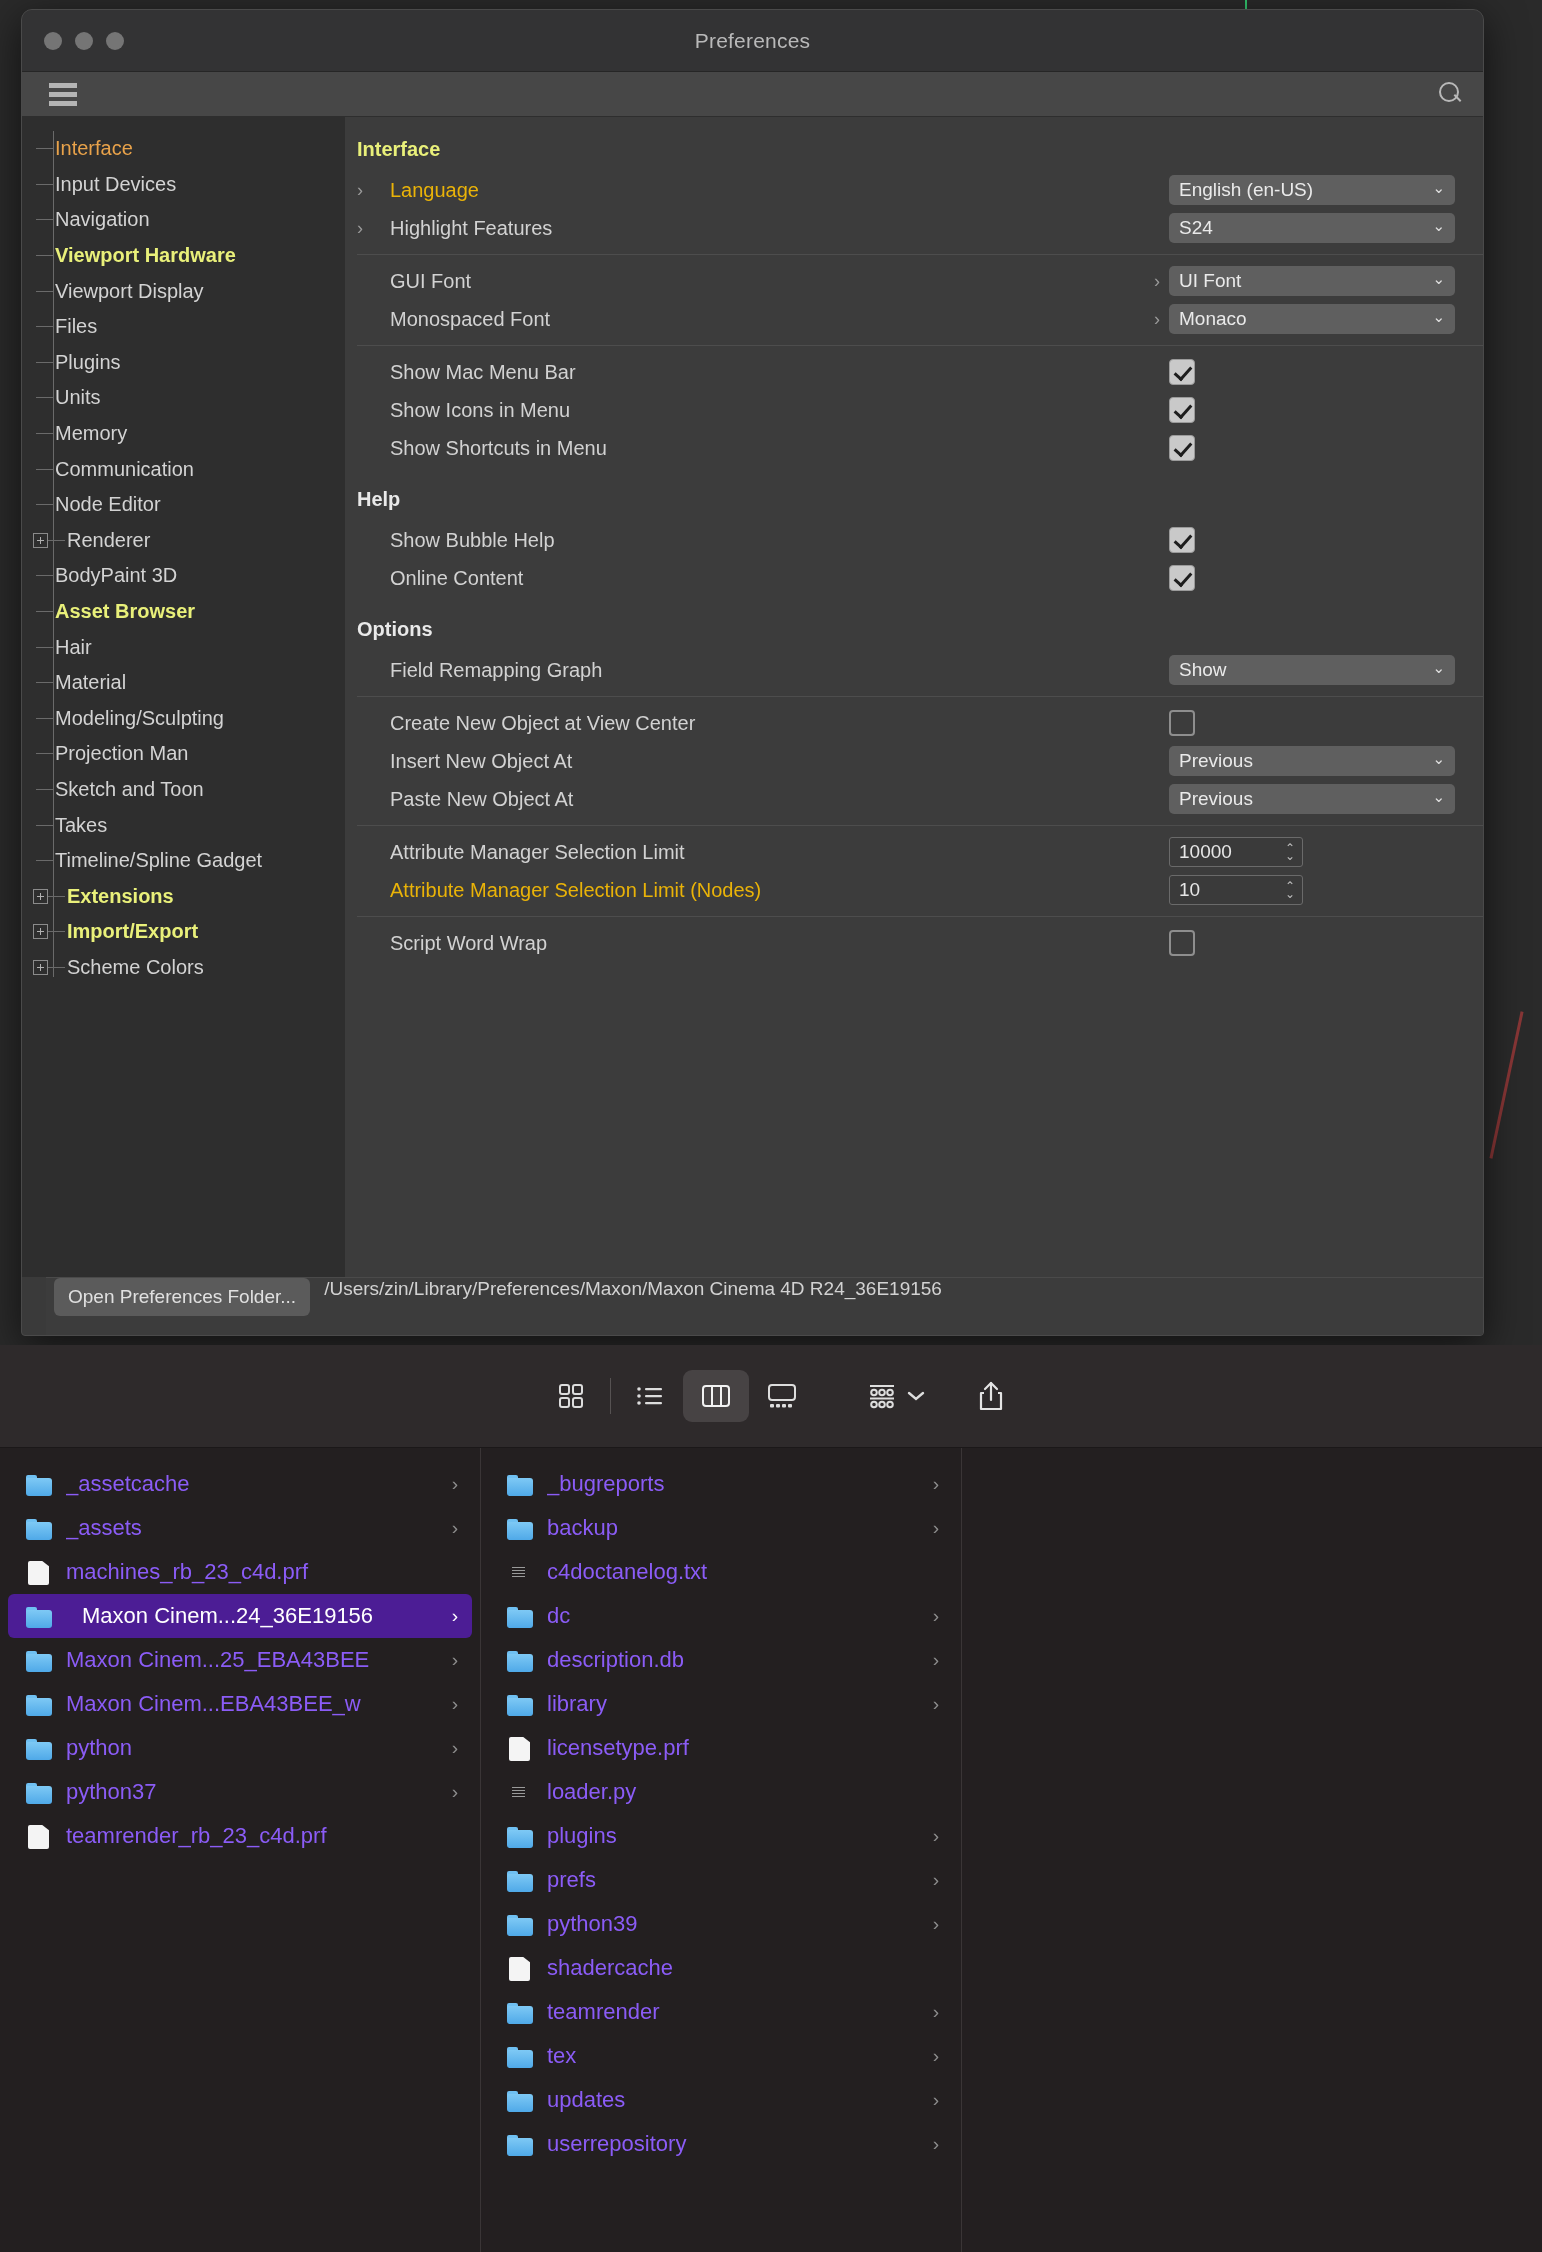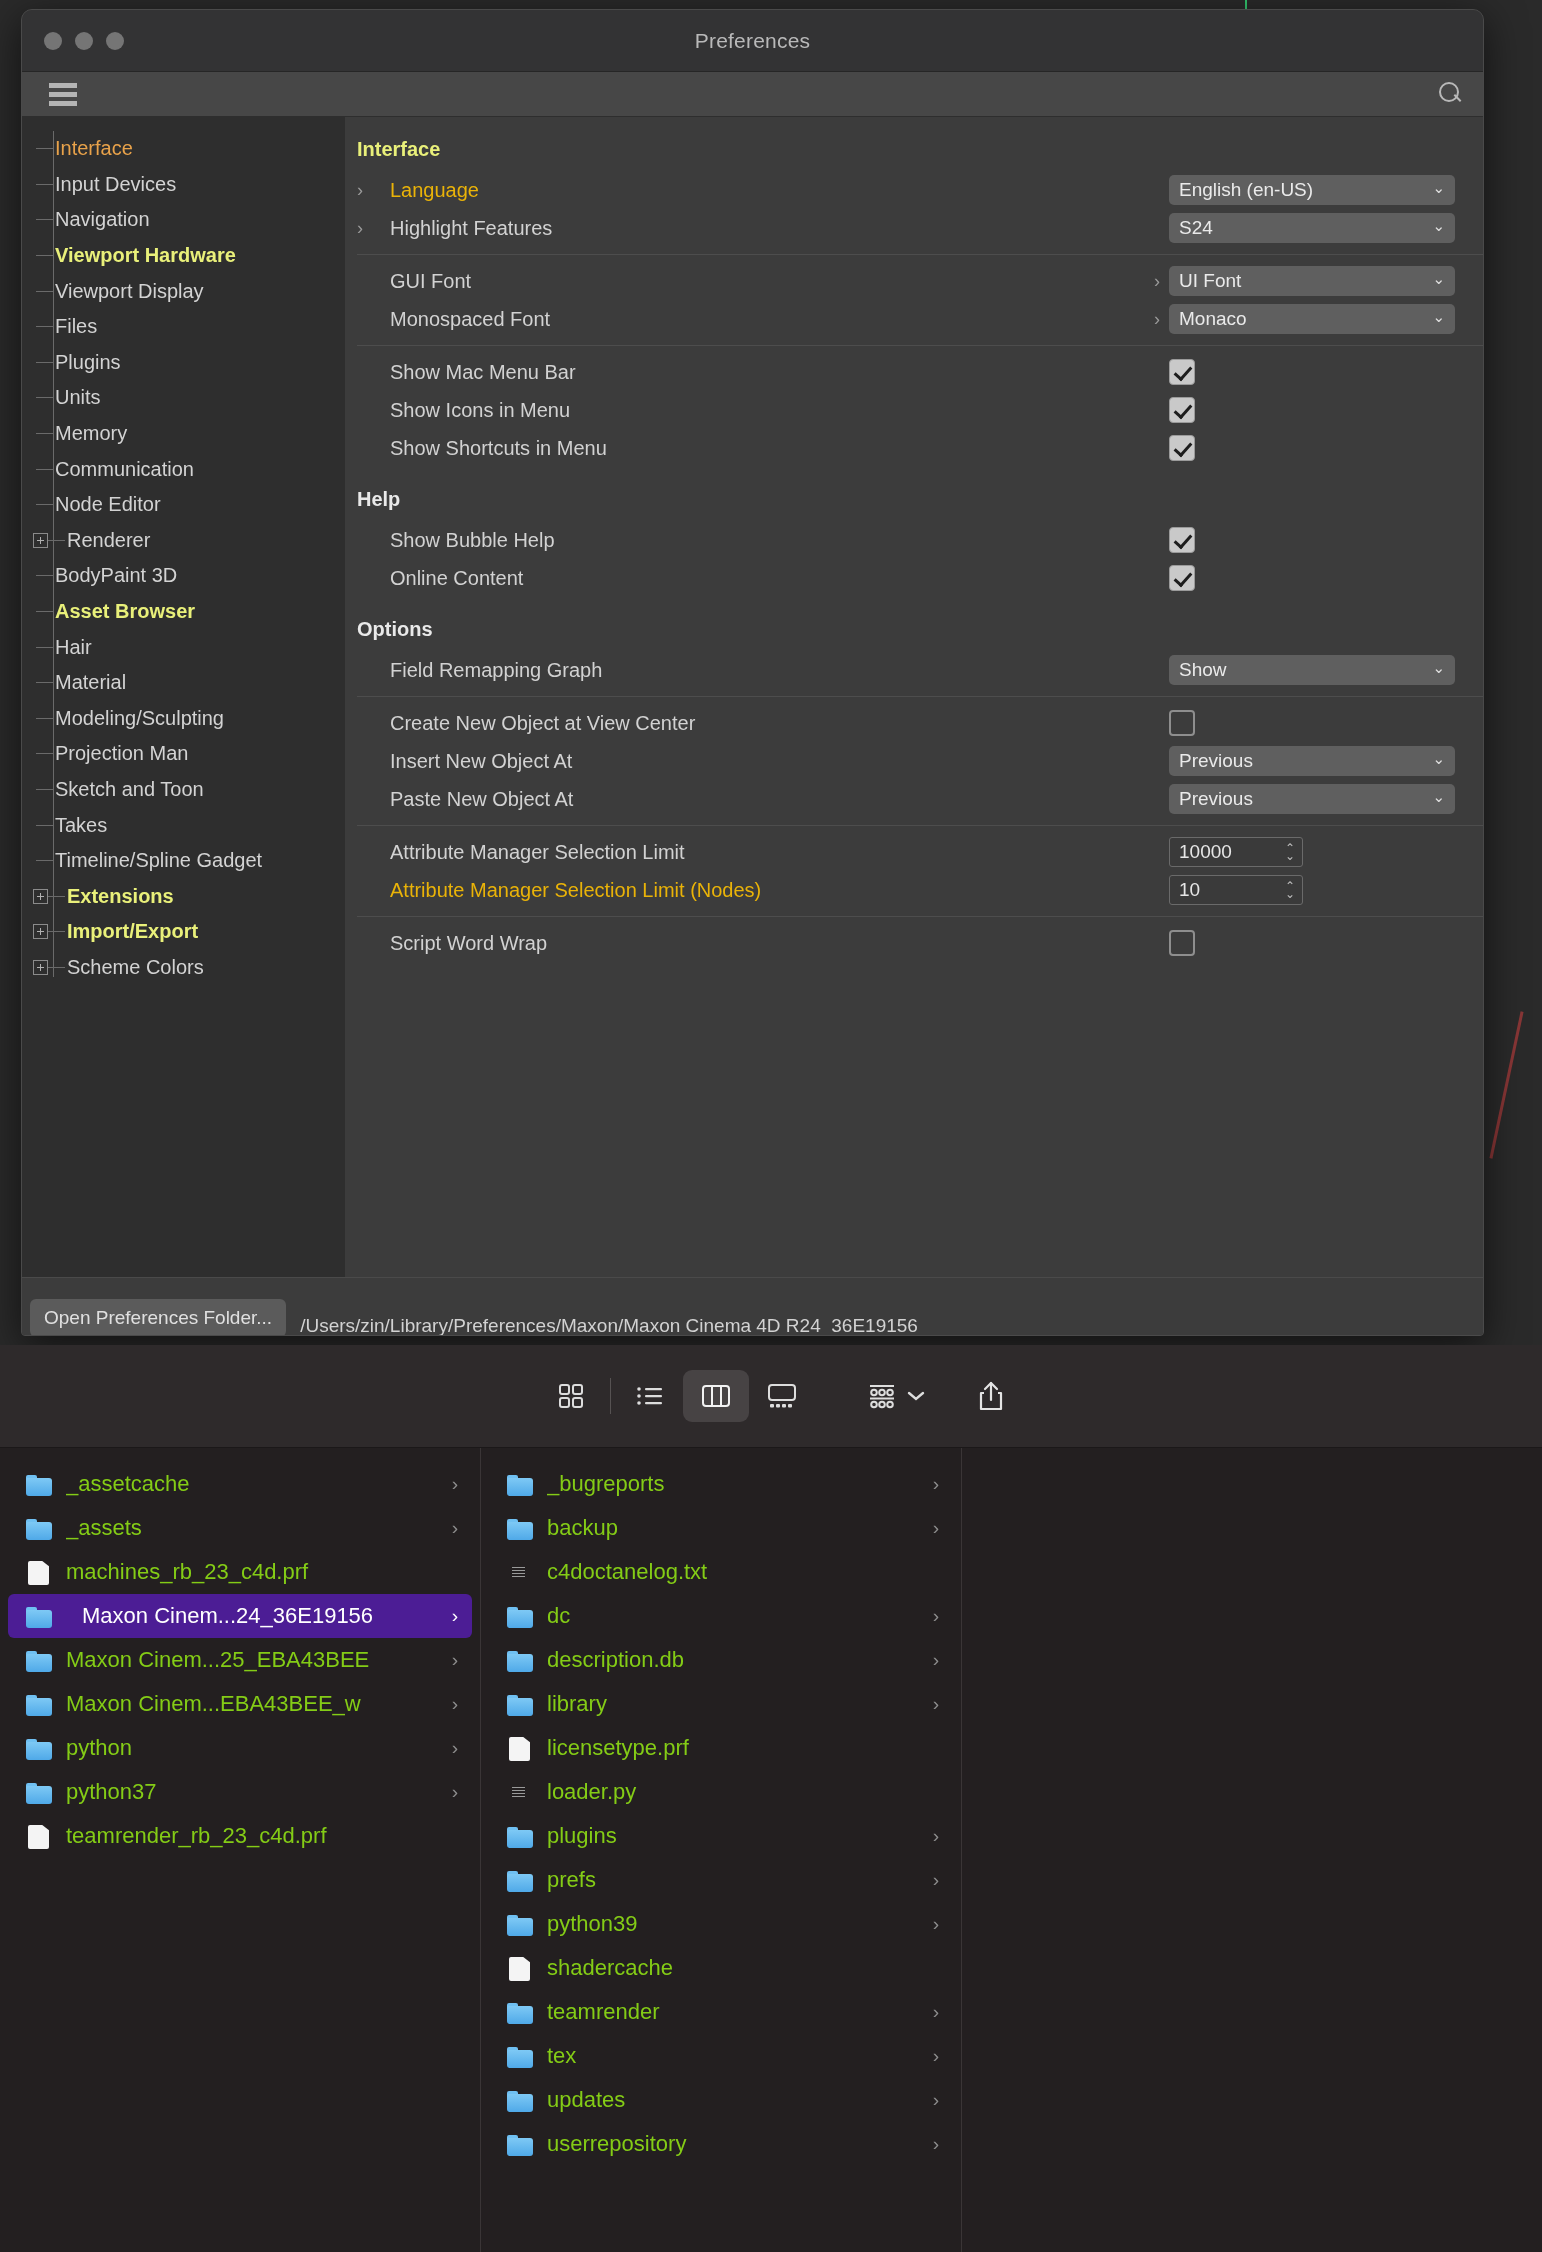--- a/index.html
+++ b/index.html
@@ -160,22 +160,23 @@
     color: #e6e6e6; font-size: 19px; padding-left: 9px;
   }
   .spin .arrows {
     position: absolute; right: 7px; top: 50%; transform: translateY(-50%);
     display: flex; flex-direction: column; line-height: 8px;
     color: #bcbcbc; font-size: 12px;
   }
 
   .prefs-footer {
     height: 60px; background: #3c3c3c;
-    display: flex; align-items: flex-end; padding-left: 8px;
+    display: flex; align-items: flex-start; padding-left: 8px;
     border-top: 1px solid #4a4a4a;
+    margin-left: 24px;
   }
   .footer-btn {
     background: #5b5b5b; border: none; border-radius: 6px;
     color: #e0e0e0; font-size: 19px; padding: 8px 14px;
     font-family: "Liberation Sans", sans-serif; cursor: pointer;
   }
   .footer-path { font-size: 19px; color: #d2d2d2; margin-left: 14px; white-space: nowrap; }
 
   
   .finder {
@@ -205,21 +206,21 @@
     padding-top: 14px; overflow: hidden;
   }
   .fcol.third { width: 580px; border-right: none; }
   .frow {
     display: flex; align-items: center; height: 44px;
     padding: 0 14px 0 18px; margin: 0 8px; border-radius: 6px;
     cursor: pointer;
   }
   .frow.selected { background: #4c1d95; gap: 16px; }
   .frow .fname {
-    flex: 1; font-size: 22px; color: #84cc16; margin-left: 13px;
+    flex: 1; font-size: 22px; color: #8b5cf6; margin-left: 13px;
     white-space: nowrap; overflow: hidden; text-overflow: ellipsis;
   }
   .frow.selected .fname { color: #ffffff; }
   .frow .farrow { color: #8d8d8d; font-size: 19px; }
   .frow.selected .farrow { color: #ffffff; }
 
   
   .ico { width: 27px; height: 24px; position: relative; flex: 0 0 27px; }
   .ico.folder::before {
     content: ""; position: absolute; left: 0; top: 3px;

